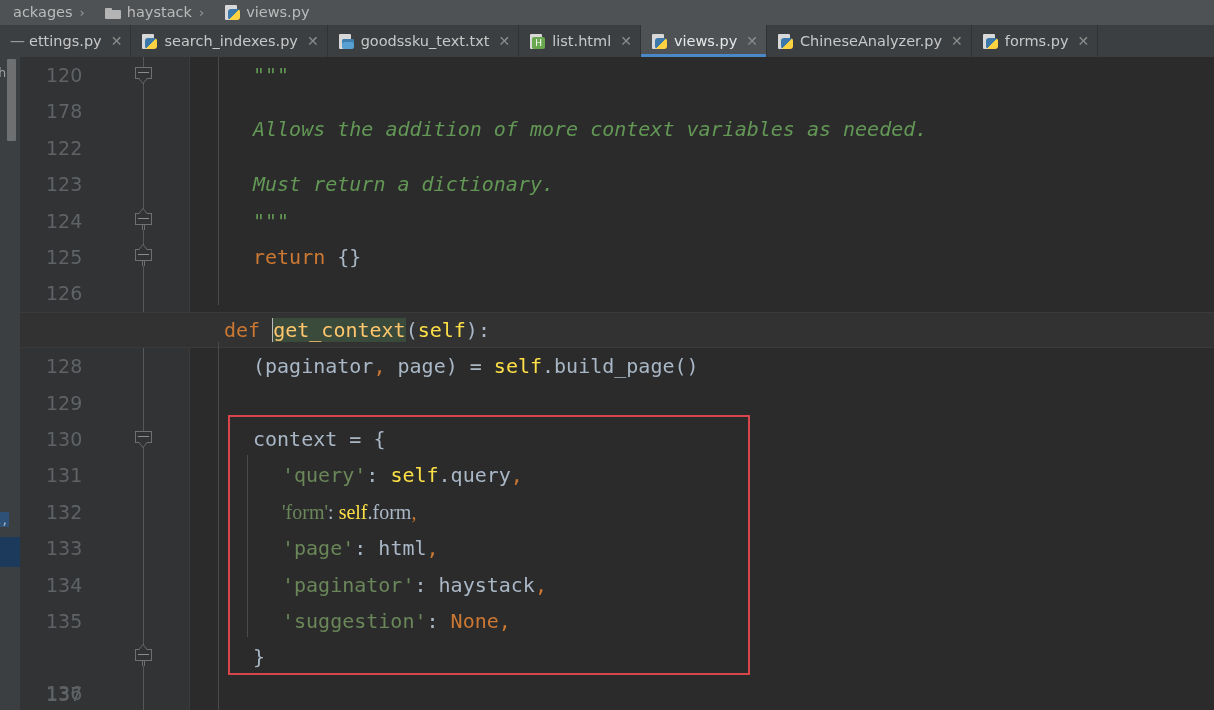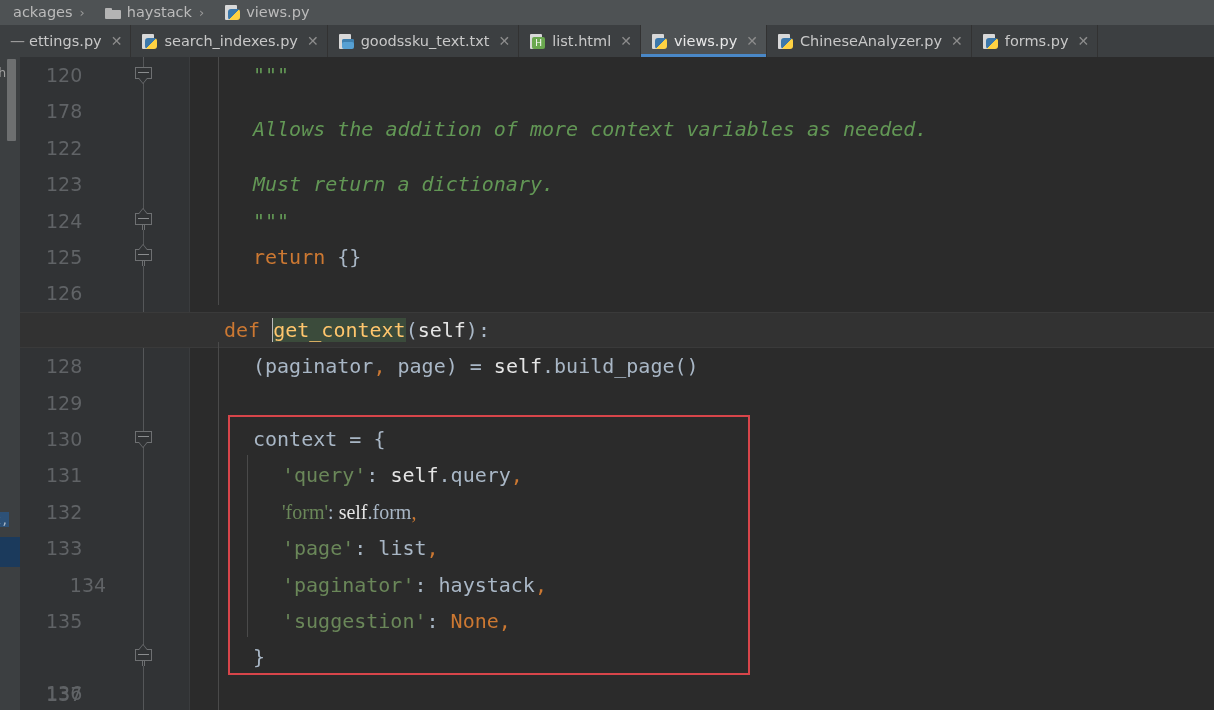--- a/index.html
+++ b/index.html
@@ -229,21 +229,21 @@
     position: absolute; left: 0;
     font-family: "DejaVu Sans Mono", "Liberation Mono", monospace;
     font-size: 20px;
     line-height: 36.4px;
     white-space: pre;
     color: #a9b7c6;
   }
   .tok-kw { color: #cc7832; }
   .tok-str { color: #6a8759; }
   .tok-doc { color: #629755; font-style: italic; }
-  .tok-self { color: #e5e5e5; }
+  .tok-self { color: #fde047; }
   .tok-fn { color: #ffc66d; }
   .tok-punct { color: #a9b7c6; }
   .tok-comma { color: #cc7832; }
   .tok-text { color: #a9b7c6; }
   .fn-sel { background: #3b4b3b; }
   .caret {
     display: inline-block; width: 0; border-left: 2px solid #bbbbbb;
     height: 24px; vertical-align: -5px; margin: 0 -1px 0 0;
   }
 
@@ -337,21 +337,21 @@
           <div class="lineno" style="top: 145.6px; position: absolute; left: 0px; width: 110px;">124</div>
           <div class="lineno" style="top: 182px; position: absolute; left: 0px; width: 110px;">125</div>
           <div class="lineno" style="top: 218.4px; position: absolute; left: 0px; width: 110px;">126</div>
           <div class="lineno current" style="top: 254.8px; position: absolute; left: 0px; width: 110px;">127</div>
           <div class="lineno" style="top: 291.2px; position: absolute; left: 0px; width: 110px;">128</div>
           <div class="lineno" style="top: 327.6px; position: absolute; left: 0px; width: 110px;">129</div>
           <div class="lineno" style="top: 364px; position: absolute; left: 0px; width: 110px;">130</div>
           <div class="lineno" style="top: 400.4px; position: absolute; left: 0px; width: 110px;">131</div>
           <div class="lineno" style="top: 436.8px; position: absolute; left: 0px; width: 110px;">132</div>
           <div class="lineno" style="top: 473.2px; position: absolute; left: 0px; width: 110px;">133</div>
-          <div class="lineno" style="top: 509.6px; position: absolute; left: 0px; width: 110px; text-align: center;">134</div>
+          <div class="lineno" style="top: 509.6px; position: absolute; left: 0px; width: 110px;">134</div>
           <div class="lineno" style="top: 546px; position: absolute; left: 0px; width: 110px;">135</div>
           <div class="lineno" style="top: 582.4px; position: absolute; left: 0px; width: 110px; margin-top: 36px;">136</div>
           <div class="lineno" style="top: 618.8px; position: absolute; left: 0px; width: 110px;">137</div>
         </div>
       <div id="fold-markers">
           <div class="fold-marker expand" style="top: 10px;">
             <span class="fm-body"></span>
             <span class="fm-bar"></span>
             <span class="fm-point"></span>
             <span class="fm-point-in"></span>
@@ -409,21 +409,21 @@
           <div class="code-line" style="top: 109.2px; left: 63px;"><span class="tok-doc">Must return a dictionary.</span></div>
           <div class="code-line" style="top: 145.6px; left: 63px;"><span class="tok-doc">"""</span></div>
           <div class="code-line" style="top: 182px; left: 63px;"><span class="tok-kw">return</span><span class="tok-text"> </span><span class="tok-punct">{}</span></div>
           <div class="code-line" style="top: 218.4px; left: 5px;"></div>
           <div class="code-line" style="top: 254.8px; left: 34px;"><span class="tok-kw">def</span><span class="tok-text"> </span><span class="caret"></span><span class="tok-fn fn-sel">get_context</span><span class="tok-punct">(</span><span class="tok-self">self</span><span class="tok-punct">):</span></div>
           <div class="code-line" style="top: 291.2px; left: 63px;"><span class="tok-text">(paginator</span><span class="tok-comma">,</span><span class="tok-text"> page) </span><span class="tok-text">=</span><span class="tok-text"> </span><span class="tok-self">self</span><span class="tok-text">.build_page()</span></div>
           <div class="code-line" style="top: 327.6px; left: 5px;"></div>
           <div class="code-line" style="top: 364px; left: 63px;"><span class="tok-text">context </span><span class="tok-text">=</span><span class="tok-text"> </span><span class="tok-punct">{</span></div>
           <div class="code-line" style="top: 400.4px; left: 92px;"><span class="tok-str">'query'</span><span class="tok-text">: </span><span class="tok-self">self</span><span class="tok-text">.query</span><span class="tok-comma">,</span></div>
           <div class="code-line" style="top: 436.8px; left: 92px; font-family: Liberation Serif, serif;"><span class="tok-str">'form'</span><span class="tok-text">: </span><span class="tok-self">self</span><span class="tok-text">.form</span><span class="tok-comma">,</span></div>
-          <div class="code-line" style="top: 473.2px; left: 92px;"><span class="tok-str">'page'</span><span class="tok-text">: </span><span class="tok-text">list</span><span class="tok-comma">,</span></div>
+          <div class="code-line" style="top: 473.2px; left: 92px;"><span class="tok-str">'page'</span><span class="tok-text">: </span><span class="tok-text">html</span><span class="tok-comma">,</span></div>
           <div class="code-line" style="top: 509.6px; left: 92px;"><span class="tok-str">'paginator'</span><span class="tok-text">: </span><span class="tok-text">haystack</span><span class="tok-comma">,</span></div>
           <div class="code-line" style="top: 546px; left: 92px;"><span class="tok-str">'suggestion'</span><span class="tok-text">: </span><span class="tok-kw">None</span><span class="tok-comma">,</span></div>
           <div class="code-line" style="top: 582.4px; left: 63px;"><span class="tok-punct">}</span></div>
           <div class="code-line" style="top: 618.8px; left: 5px;"></div>
         </div>
       <div id="annotation-layer">
           <div class="red-box" style="border-color: rgb(216, 69, 74); left: 38px; top: 358px; width: 522px; height: 260.4px;"></div>
         </div>
     </div>
   </div>

